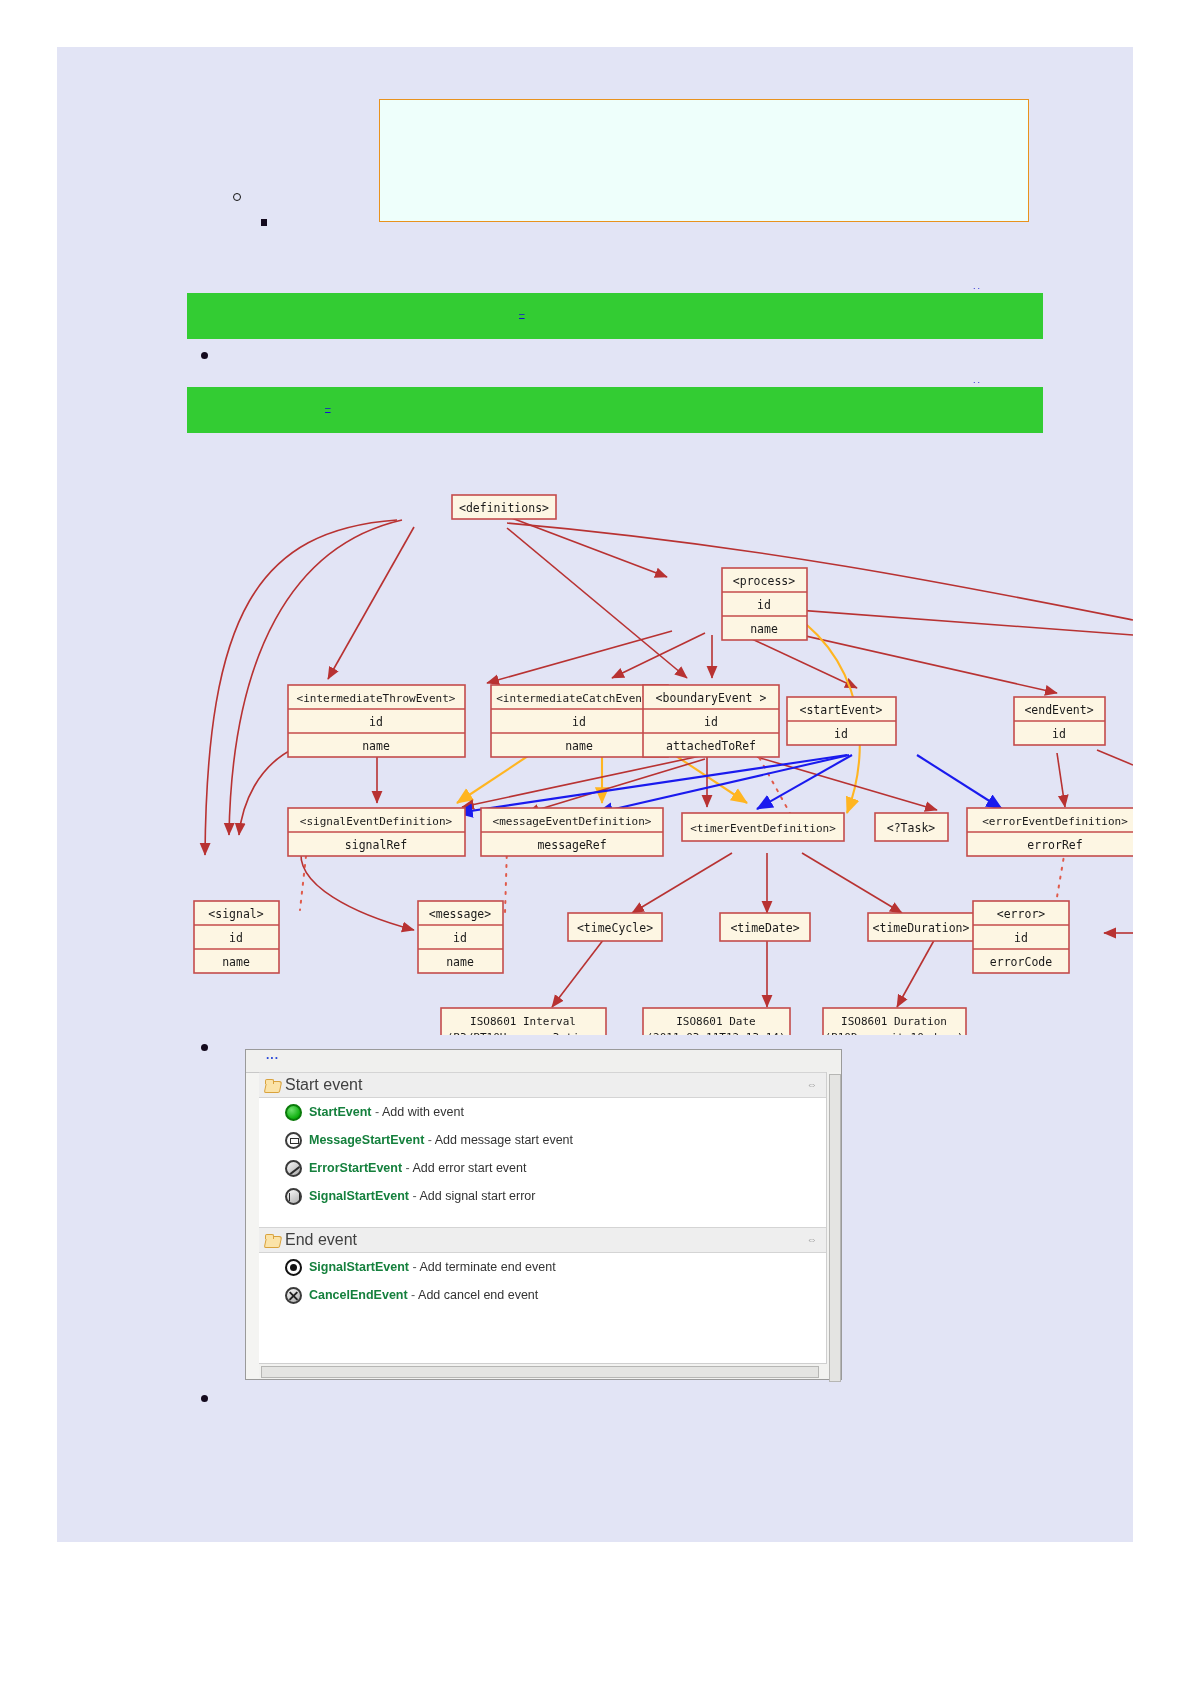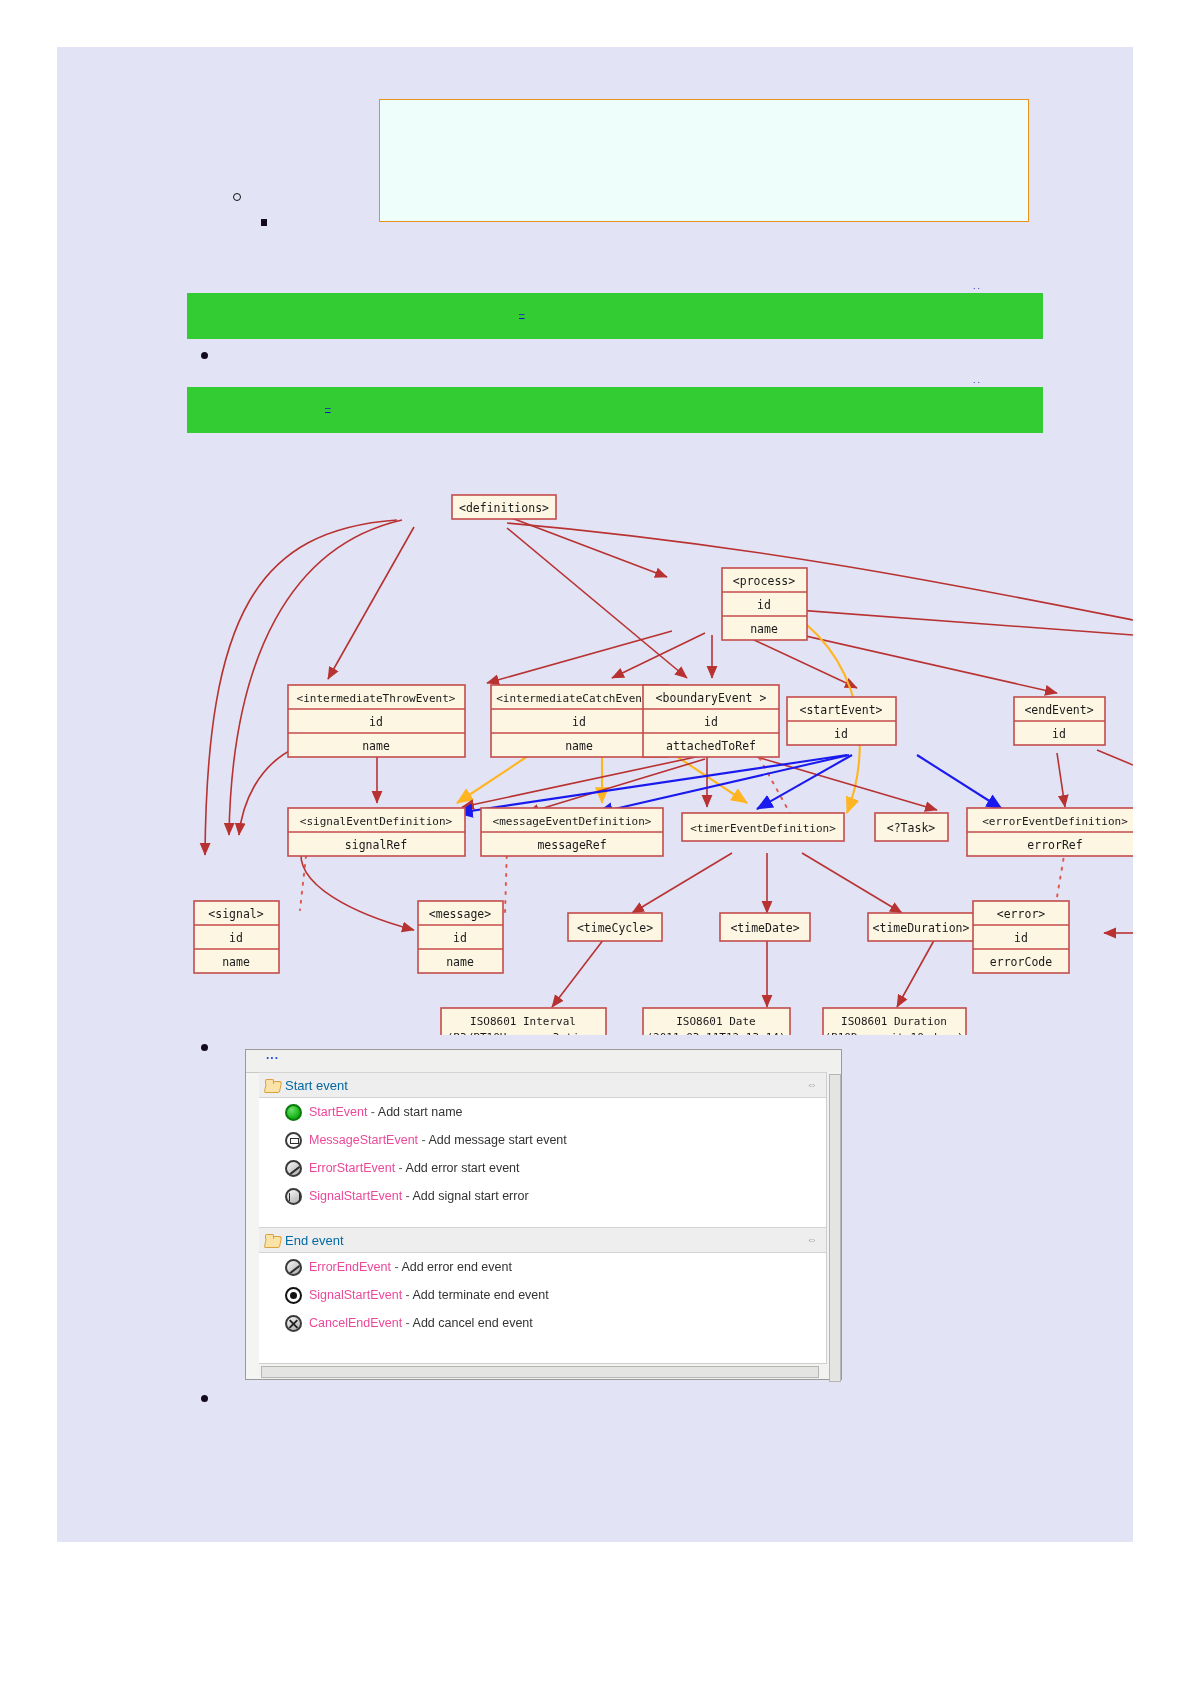--- a/index.html
+++ b/index.html
@@ -42,32 +42,32 @@
   .pal-topstrip{position:absolute;left:0;top:0;right:0;height:22px;background:#f0f0ee;
                 border-bottom:1px solid #c8c8c8;}
   .pal-topstrip .tt{position:absolute;left:20px;top:-2px;color:#2a49d8;font-size:12px;
                     font-weight:bold;letter-spacing:1px;}
   .pal-leftrail{position:absolute;left:0;top:0;width:13px;bottom:0;background:#f4f4f2;
                 border-right:1px solid #cfcfcf;}
   .pal-body{position:absolute;left:13px;top:22px;right:14px;bottom:16px;background:#fff;overflow:hidden;}
   .group-hdr{height:24px;background:#eeeeee;border-top:1px solid #d4d4d4;
              border-bottom:1px solid #d4d4d4;display:flex;align-items:center;
              position:relative;}
-  .group-hdr .gname{font-size:13px;color:#0369a1;margin-left:4px;}
+  .group-hdr .gname{font-size:16px;color:#404040;margin-left:4px;}
   .folder-icon{width:16px;height:13px;margin-left:6px;position:relative;flex:none;}
   .folder-icon:before{content:"";position:absolute;left:0;top:2px;width:14px;height:10px;
        background:#fbe3a8;border:1px solid #d9a23c;border-radius:1px 3px 2px 2px;
        transform:skewX(-12deg);}
   .folder-icon:after{content:"";position:absolute;left:0;top:0px;width:7px;height:4px;
        background:#fbe3a8;border:1px solid #d9a23c;border-bottom:none;border-radius:2px 2px 0 0;}
   .collapse-ic{position:absolute;right:8px;top:5px;width:14px;height:12px;color:#8a8a8a;
        font-size:11px;line-height:12px;text-align:center;}
   .pal-item{height:28px;display:flex;align-items:center;padding-left:26px;background:#fff;}
   .pal-item .txt{font-size:12.5px;color:#333;white-space:nowrap;}
-  .pal-item .txt b{color:#ec4899;font-weight:normal;}
+  .pal-item .txt b{color:#15803d;font-weight:bold;}
   .pal-item .txt .dash{color:#5a5a5a;}
   .ev-ic{width:17px;height:17px;margin-right:7px;flex:none;position:relative;}
 
   
   .ic-start{border-radius:50%;background:radial-gradient(circle at 35% 30%,#6fe06f,#0fb00f 70%);
             border:2px solid #0a7a0a;box-sizing:border-box;}
   .ic-timer{border-radius:50%;background:radial-gradient(circle at 35% 30%,#f6f6f6,#b9b9b9 75%);
             border:2px solid #4c4c4c;box-sizing:border-box;}
   .ic-timer:after{content:"";position:absolute;left:3px;top:3px;right:3px;bottom:3px;
             border:1.5px solid #6f6f6f;border-radius:50%;}
@@ -375,21 +375,21 @@
     <div class="pal-body">
 
       <div class="group-hdr">
         <span class="folder-icon"></span>
         <span class="gname">Start event</span>
         <span class="collapse-ic">⇔</span>
       </div>
 
       <div class="pal-item">
         <span class="ev-ic ic-start"></span>
-        <span class="txt"><b>StartEvent</b><span class="dash"> - </span><span>Add start name</span></span>
+        <span class="txt"><b>StartEvent</b><span class="dash"> - </span><span>Add with event</span></span>
       </div>
 
 
       <div class="pal-item">
         <span class="ev-ic ic-msg"></span>
         <span class="txt"><b>MessageStartEvent</b><span class="dash"> - </span><span>Add message start event</span></span>
       </div>
 
       <div class="pal-item">
         <span class="ev-ic ic-error"></span>
@@ -403,24 +403,20 @@
         <span class="txt"><b>SignalStartEvent</b><span class="dash"> - </span><span>Add signal start error</span></span>
       </div>
 
       <div class="group-hdr" style="margin-top:17px;">
         <span class="folder-icon"></span>
         <span class="gname">End event</span>
         <span class="collapse-ic">⇔</span>
       </div>
 
 
-      <div class="pal-item">
-        <span class="ev-ic ic-error"></span>
-        <span class="txt"><b>ErrorEndEvent</b><span class="dash"> - </span><span>Add error end event</span></span>
-      </div>
 
       <div class="pal-item">
         <span class="ev-ic ic-term"></span>
         <span class="txt"><b>SignalStartEvent</b><span class="dash"> - </span><span>Add terminate end event</span></span>
       </div>
 
       <div class="pal-item">
         <span class="ev-ic ic-cancel"></span>
         <span class="txt"><b>CancelEndEvent</b><span class="dash"> - </span><span>Add cancel end event</span></span>
       </div>

